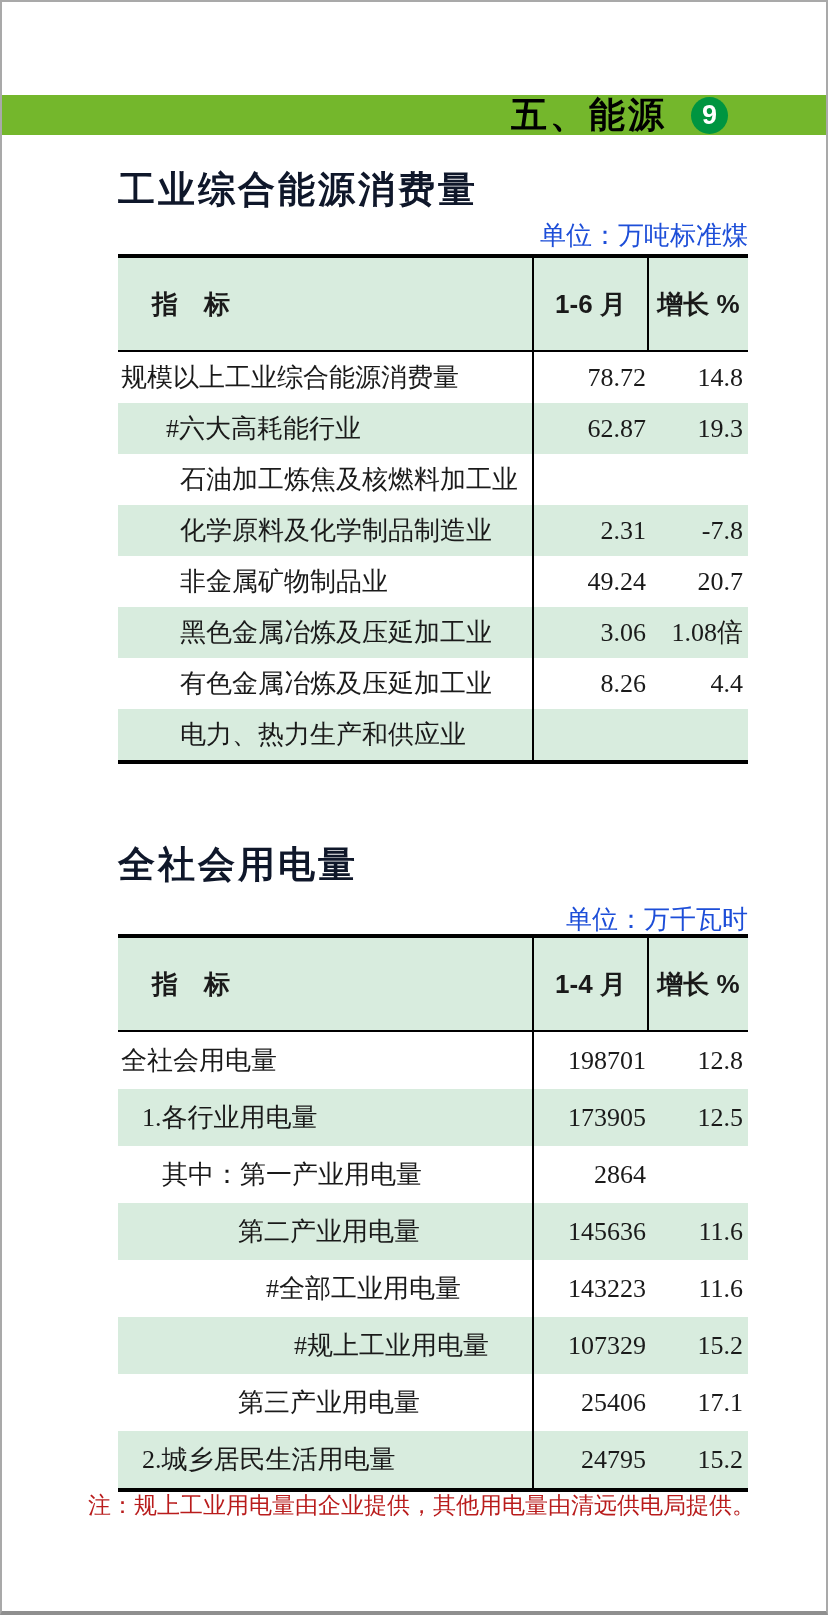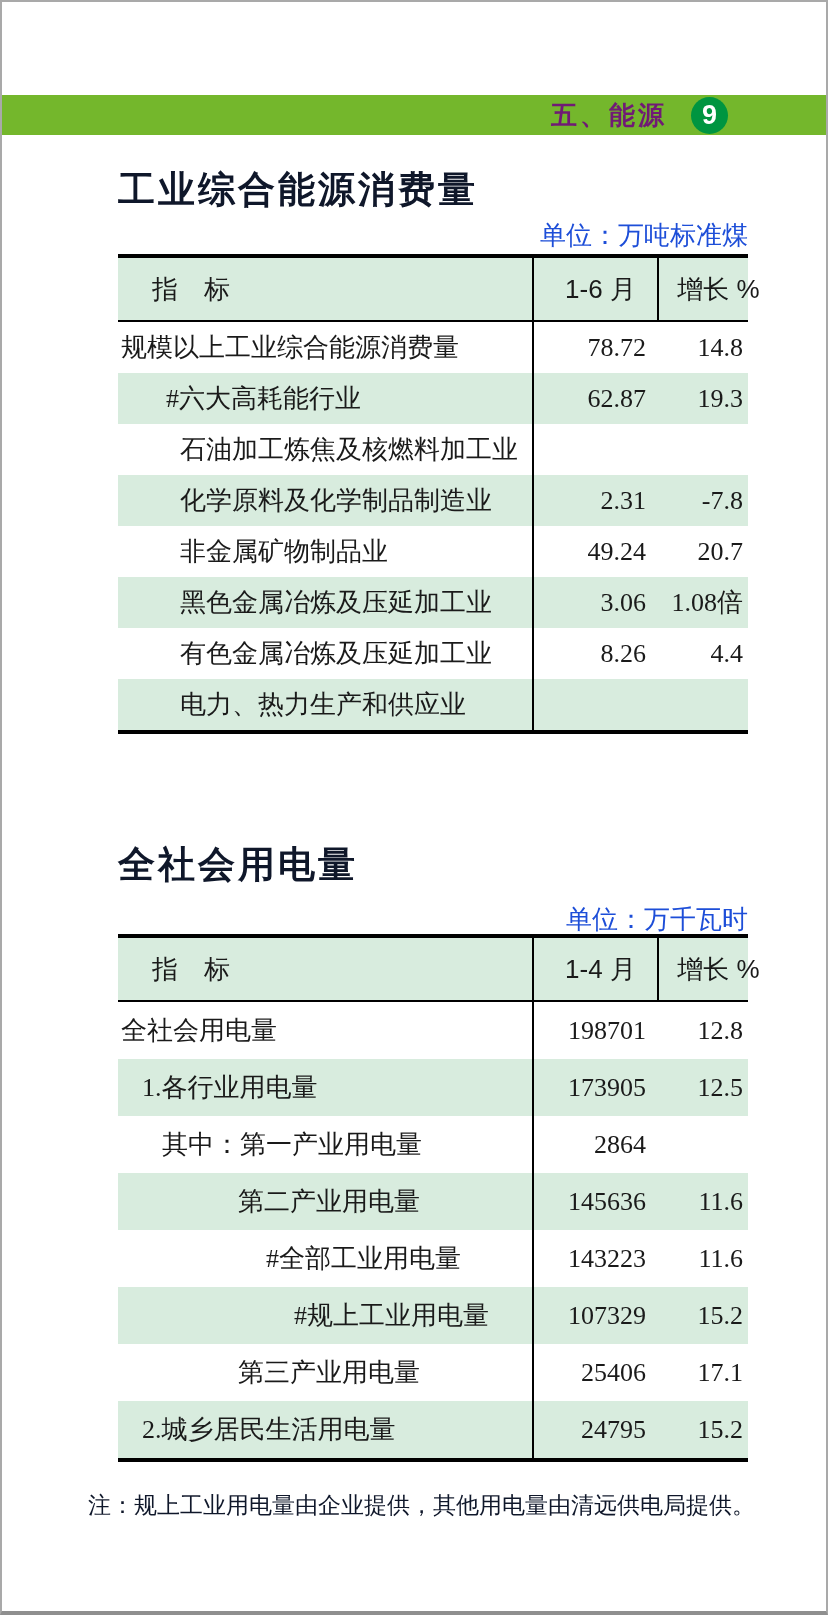--- a/index.html
+++ b/index.html
@@ -24,22 +24,22 @@
     height: 40px;
     background: #74b72c;
     display: flex;
     align-items: center;
     justify-content: flex-end;
     padding-right: 98px;
   }
   .section-label {
     font-family: "Liberation Sans", sans-serif;
     font-weight: bold;
-    font-size: 26px;
-    color: #701a75;
+    font-size: 36px;
+    color: #000000;
     letter-spacing: 3px;
   }
   .page-badge {
     width: 37px; height: 37px;
     margin-left: 24px;
     border-radius: 50%;
     background: #009540;
     display: flex;
     align-items: center;
     justify-content: center;
@@ -77,28 +77,27 @@
   .tbl {
     position: absolute;
     left: 116px;
     width: 630px;
   }
   .tbl-1 { top: 252px; }
   .tbl-2 { top: 932px; }
   .thead {
     display: grid;
     grid-template-columns: 416px 115px 99px;
-    height: 68px;
+    height: 98px;
     background: #d8ecde;
     border-top: 4px solid #000;
     border-bottom: 2px solid #000;
     font-family: "Liberation Sans", sans-serif;
-    font-weight: normal;
+    font-weight: bold;
     font-size: 26px;
-    gap: 10px;
   }
   .thead > div { display: flex; align-items: center; }
   .h1 { padding-left: 34px; border-right: 2px solid #000; }
   .h2 { justify-content: center; border-right: 2px solid #000; }
   .h3 { justify-content: center; }
   .trow {
     display: grid;
     grid-template-columns: 416px 115px 99px;
     font-size: 26px;
   }
@@ -119,21 +118,21 @@
   .i4 { padding-left: 62px; }
   .i5 { padding-left: 120px; }
   .i6 { padding-left: 148px; }
   .i7 { padding-left: 176px; }
   
   .note {
     position: absolute;
     left: 86px;
     top: 1488px;
     font-size: 23px;
-    color: #0f172a;
+    color: #b91c1c;
     white-space: nowrap;
   }
 </style>
 </head>
 <body>
 
 <div class="page">
 
   <div class="green-bar">
     <span class="section-label">五、能源</span>

